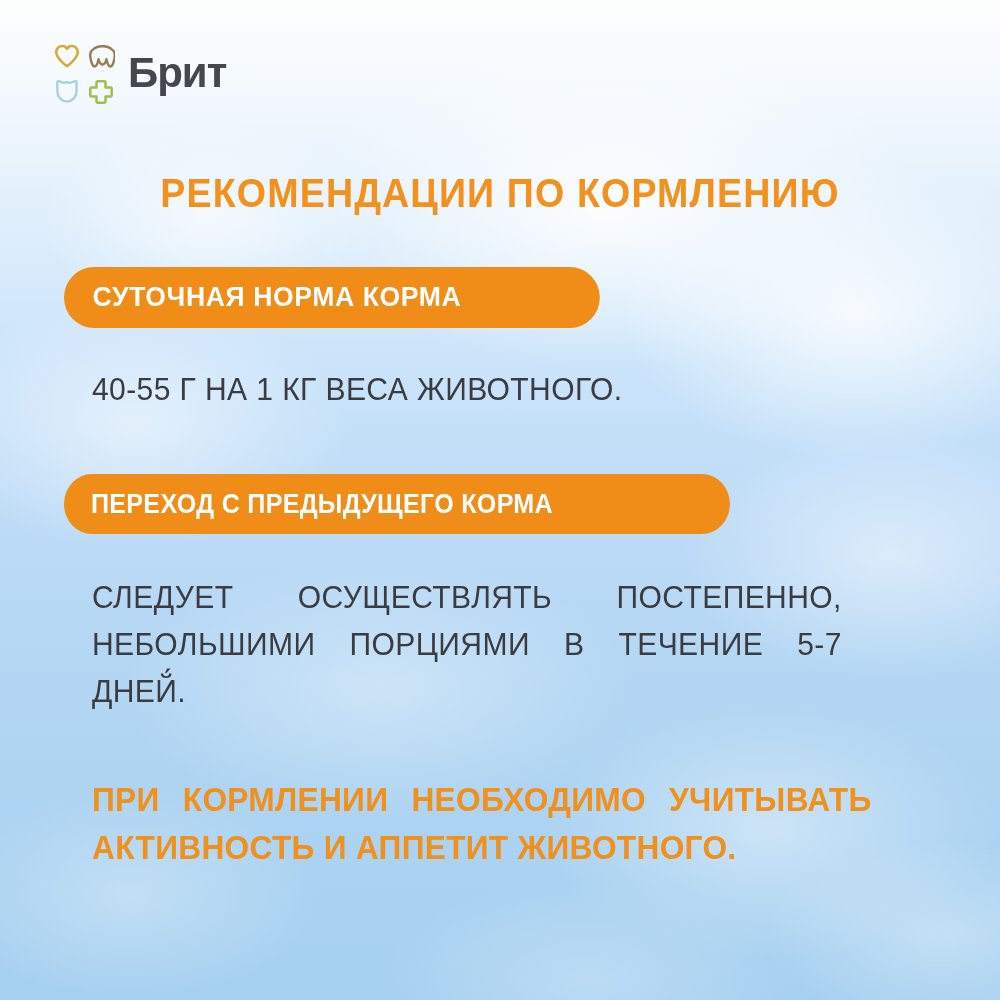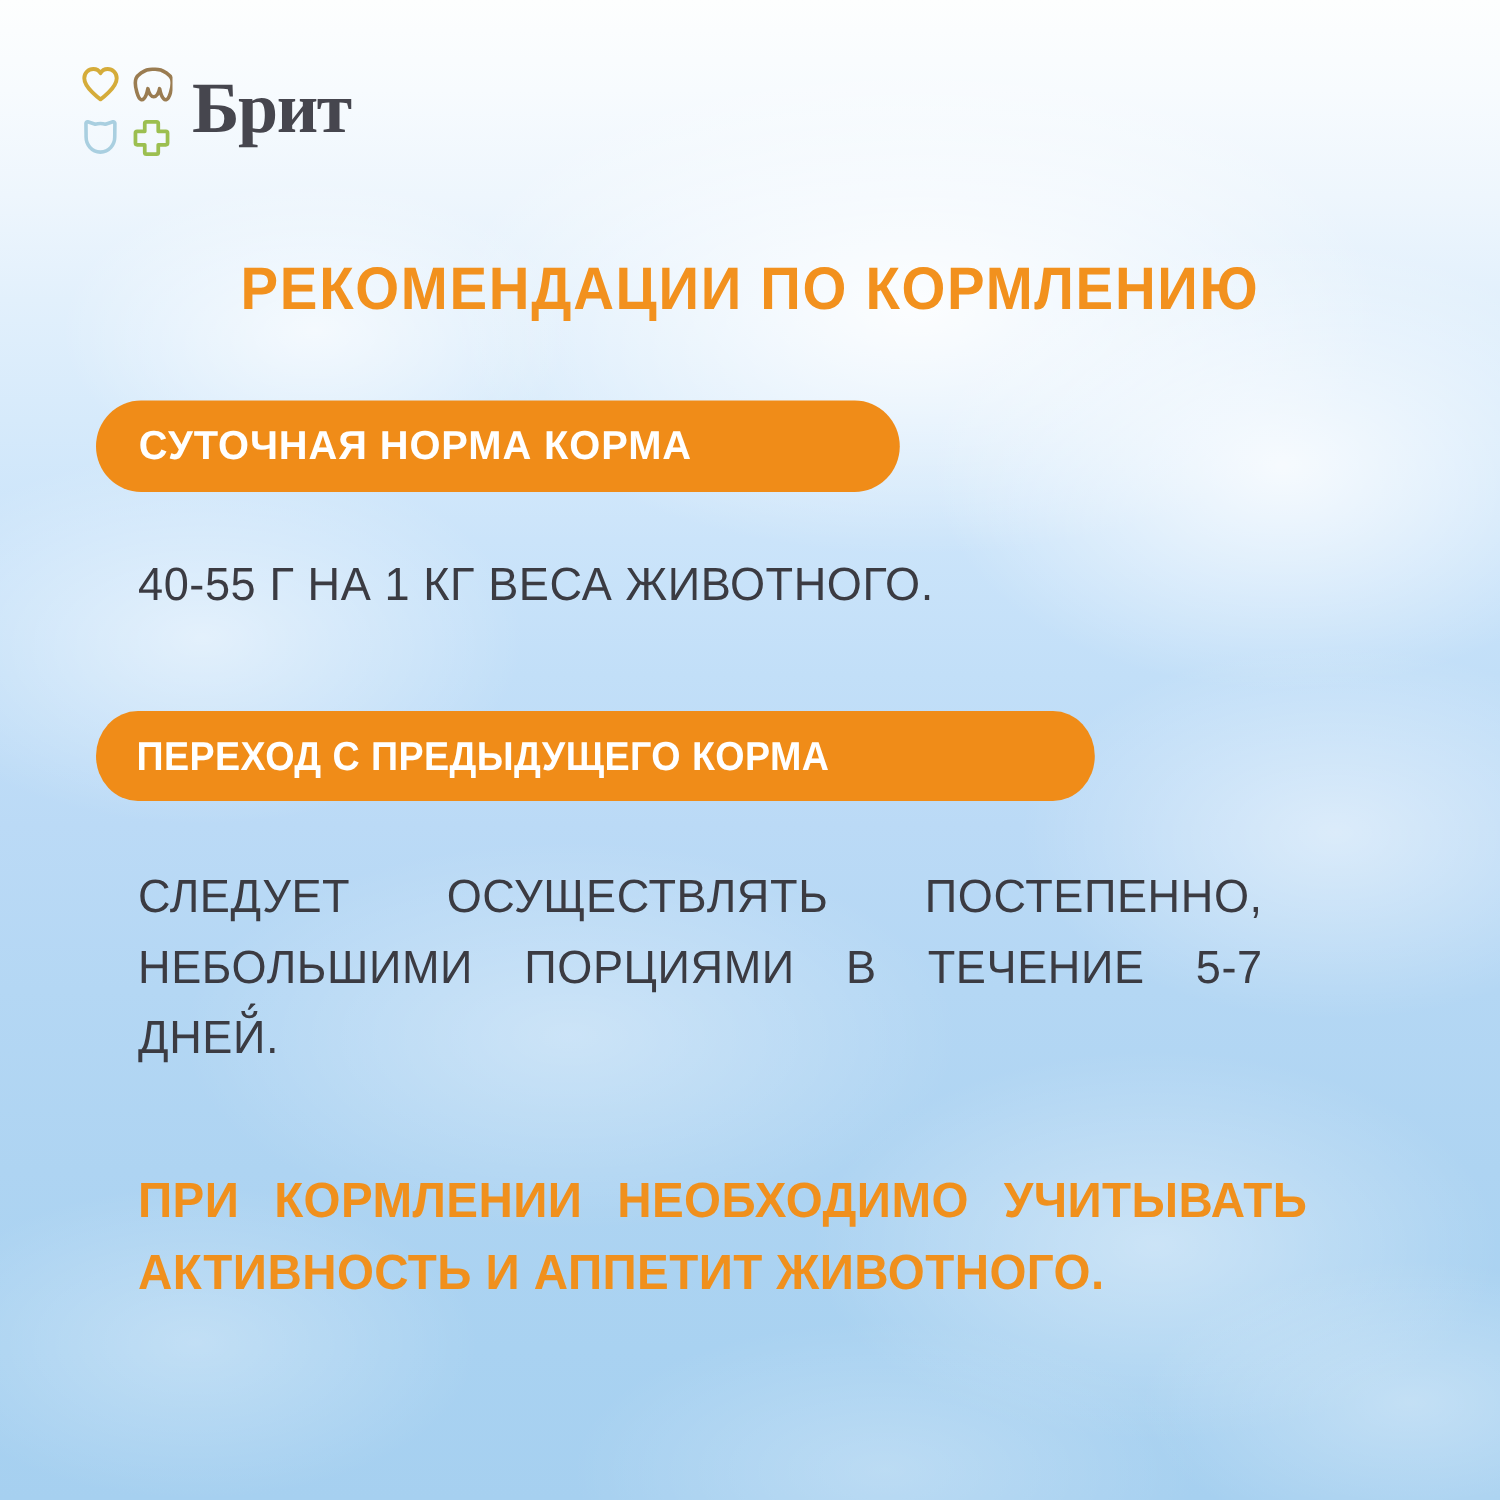--- a/index.html
+++ b/index.html
@@ -75,23 +75,23 @@
   }
   #logo-marks {
     display: grid;
     grid-template-columns: 34px 34px;
     grid-template-rows: 36px 36px;
     align-items: center;
     justify-items: center;
   }
   #logo-marks svg { display: block; }
   #logo-wordmark {
-    font-family: Liberation Serif, serif;
-    font-weight: bold;
-    font-size: 48px;
+    font-family: Liberation Sans, sans-serif;
+    font-weight: bold;
+    font-size: 42px;
     line-height: 66px;
     letter-spacing: -1px;
     color: #46464e;
     margin-left: 2px;
     margin-top: -2px;
   }
 
   
   #headline {
     position: absolute;

